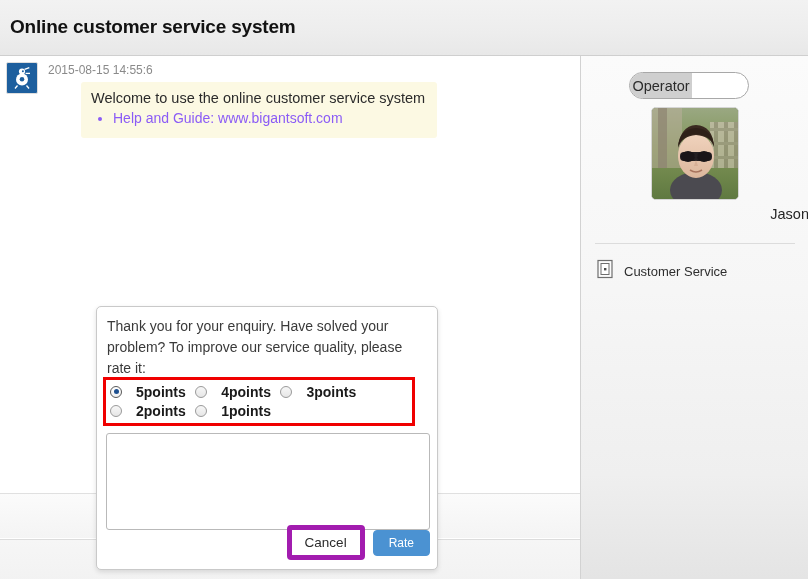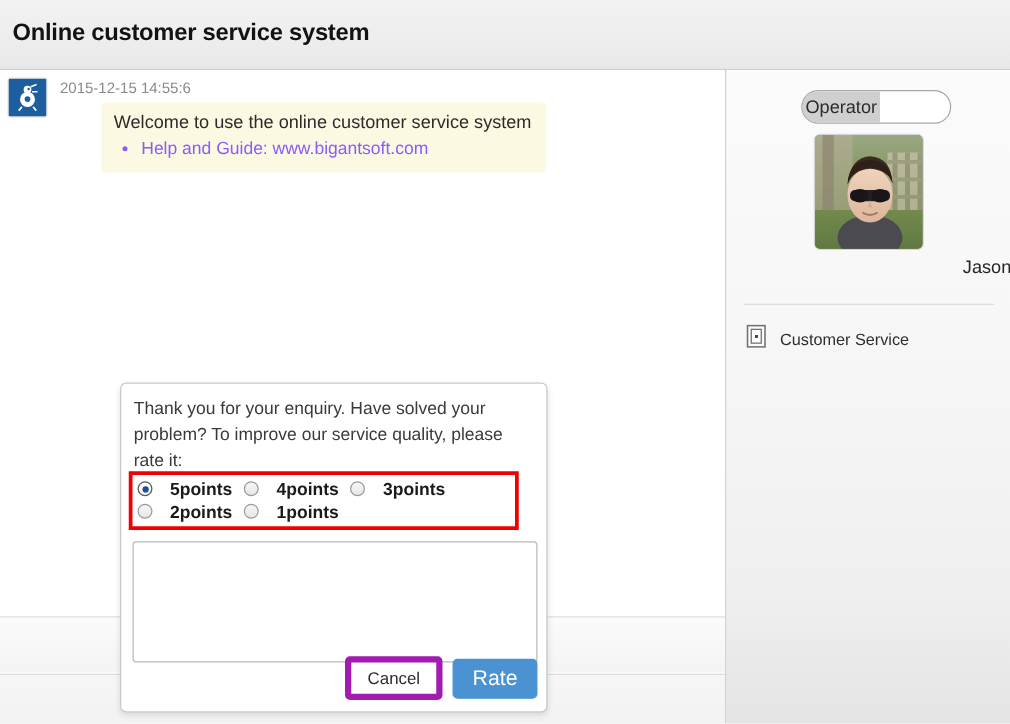--- a/index.html
+++ b/index.html
@@ -200,21 +200,21 @@
     font-size: 13.5px;
     color: #2b2b2b;
     background: #ffffff;
     border: 5px solid #a21caf;
     border-radius: 4px;
     padding: 5px 13px;
     cursor: pointer;
   }
   .btn-rate {
     font-family: "Liberation Sans", sans-serif;
-    font-size: 17px;
+    font-size: 12px;
     color: #ffffff;
     background: #4b92d2;
     border: 1px solid #4b92d2;
     border-radius: 4px;
     padding: 5px 15px;
     cursor: pointer;
   }
 
   
   .composer-toolbar {
@@ -257,21 +257,21 @@
     position: absolute;
     left: 0; top: 483px;
     width: 580px; height: 96px;
     background: linear-gradient(180deg,#f6f6f6,#ededed);
     border-top: 1px solid #dcdcdc;
   }
 
   
   .tabs {
     position: absolute;
-    left: 60px; top: 16px;
+    left: 48px; top: 16px;
     height: 27px;
     border: 1px solid #a8a8a8;
     border-radius: 14px;
     overflow: hidden;
     display: flex;
     background: #ffffff;
   }
   .tab {
     display: flex;
     align-items: center;
@@ -350,21 +350,21 @@
             <circle cx="13" cy="14.5" r="6" fill="#ffffff"></circle>
             <circle cx="13" cy="14.2" r="2.3" fill="#1d5f9e"></circle>
             <circle cx="13" cy="6.6" r="3.1" fill="#ffffff"></circle>
             <circle cx="13.9" cy="6.2" r="1.0" fill="#1d5f9e"></circle>
             <path d="M15.6 4.4 L20.3 2.6" stroke="#ffffff" stroke-width="1.3" fill="none"></path>
             <path d="M16.6 8.4 L21.0 8.4" stroke="#ffffff" stroke-width="1.3" fill="none"></path>
             <path d="M8.5 20.5 L6.0 23.5" stroke="#ffffff" stroke-width="1.3" fill="none"></path>
             <path d="M17.5 20.5 L20.0 23.5" stroke="#ffffff" stroke-width="1.3" fill="none"></path>
           </svg>
         </div>
-        <div class="msg-time">2015-12-15 14:55:6</div>
+        <div class="msg-time">2015-08-15 14:55:6</div>
         <div class="msg-bubble">
           <div class="msg-line">Welcome to use the online customer service system</div>
           <ul class="msg-bullet-list">
             <li>Help and Guide: www.bigantsoft.com</li>
           </ul>
         </div>
       </div>
     </div>
 
     <div class="composer-toolbar"></div>

